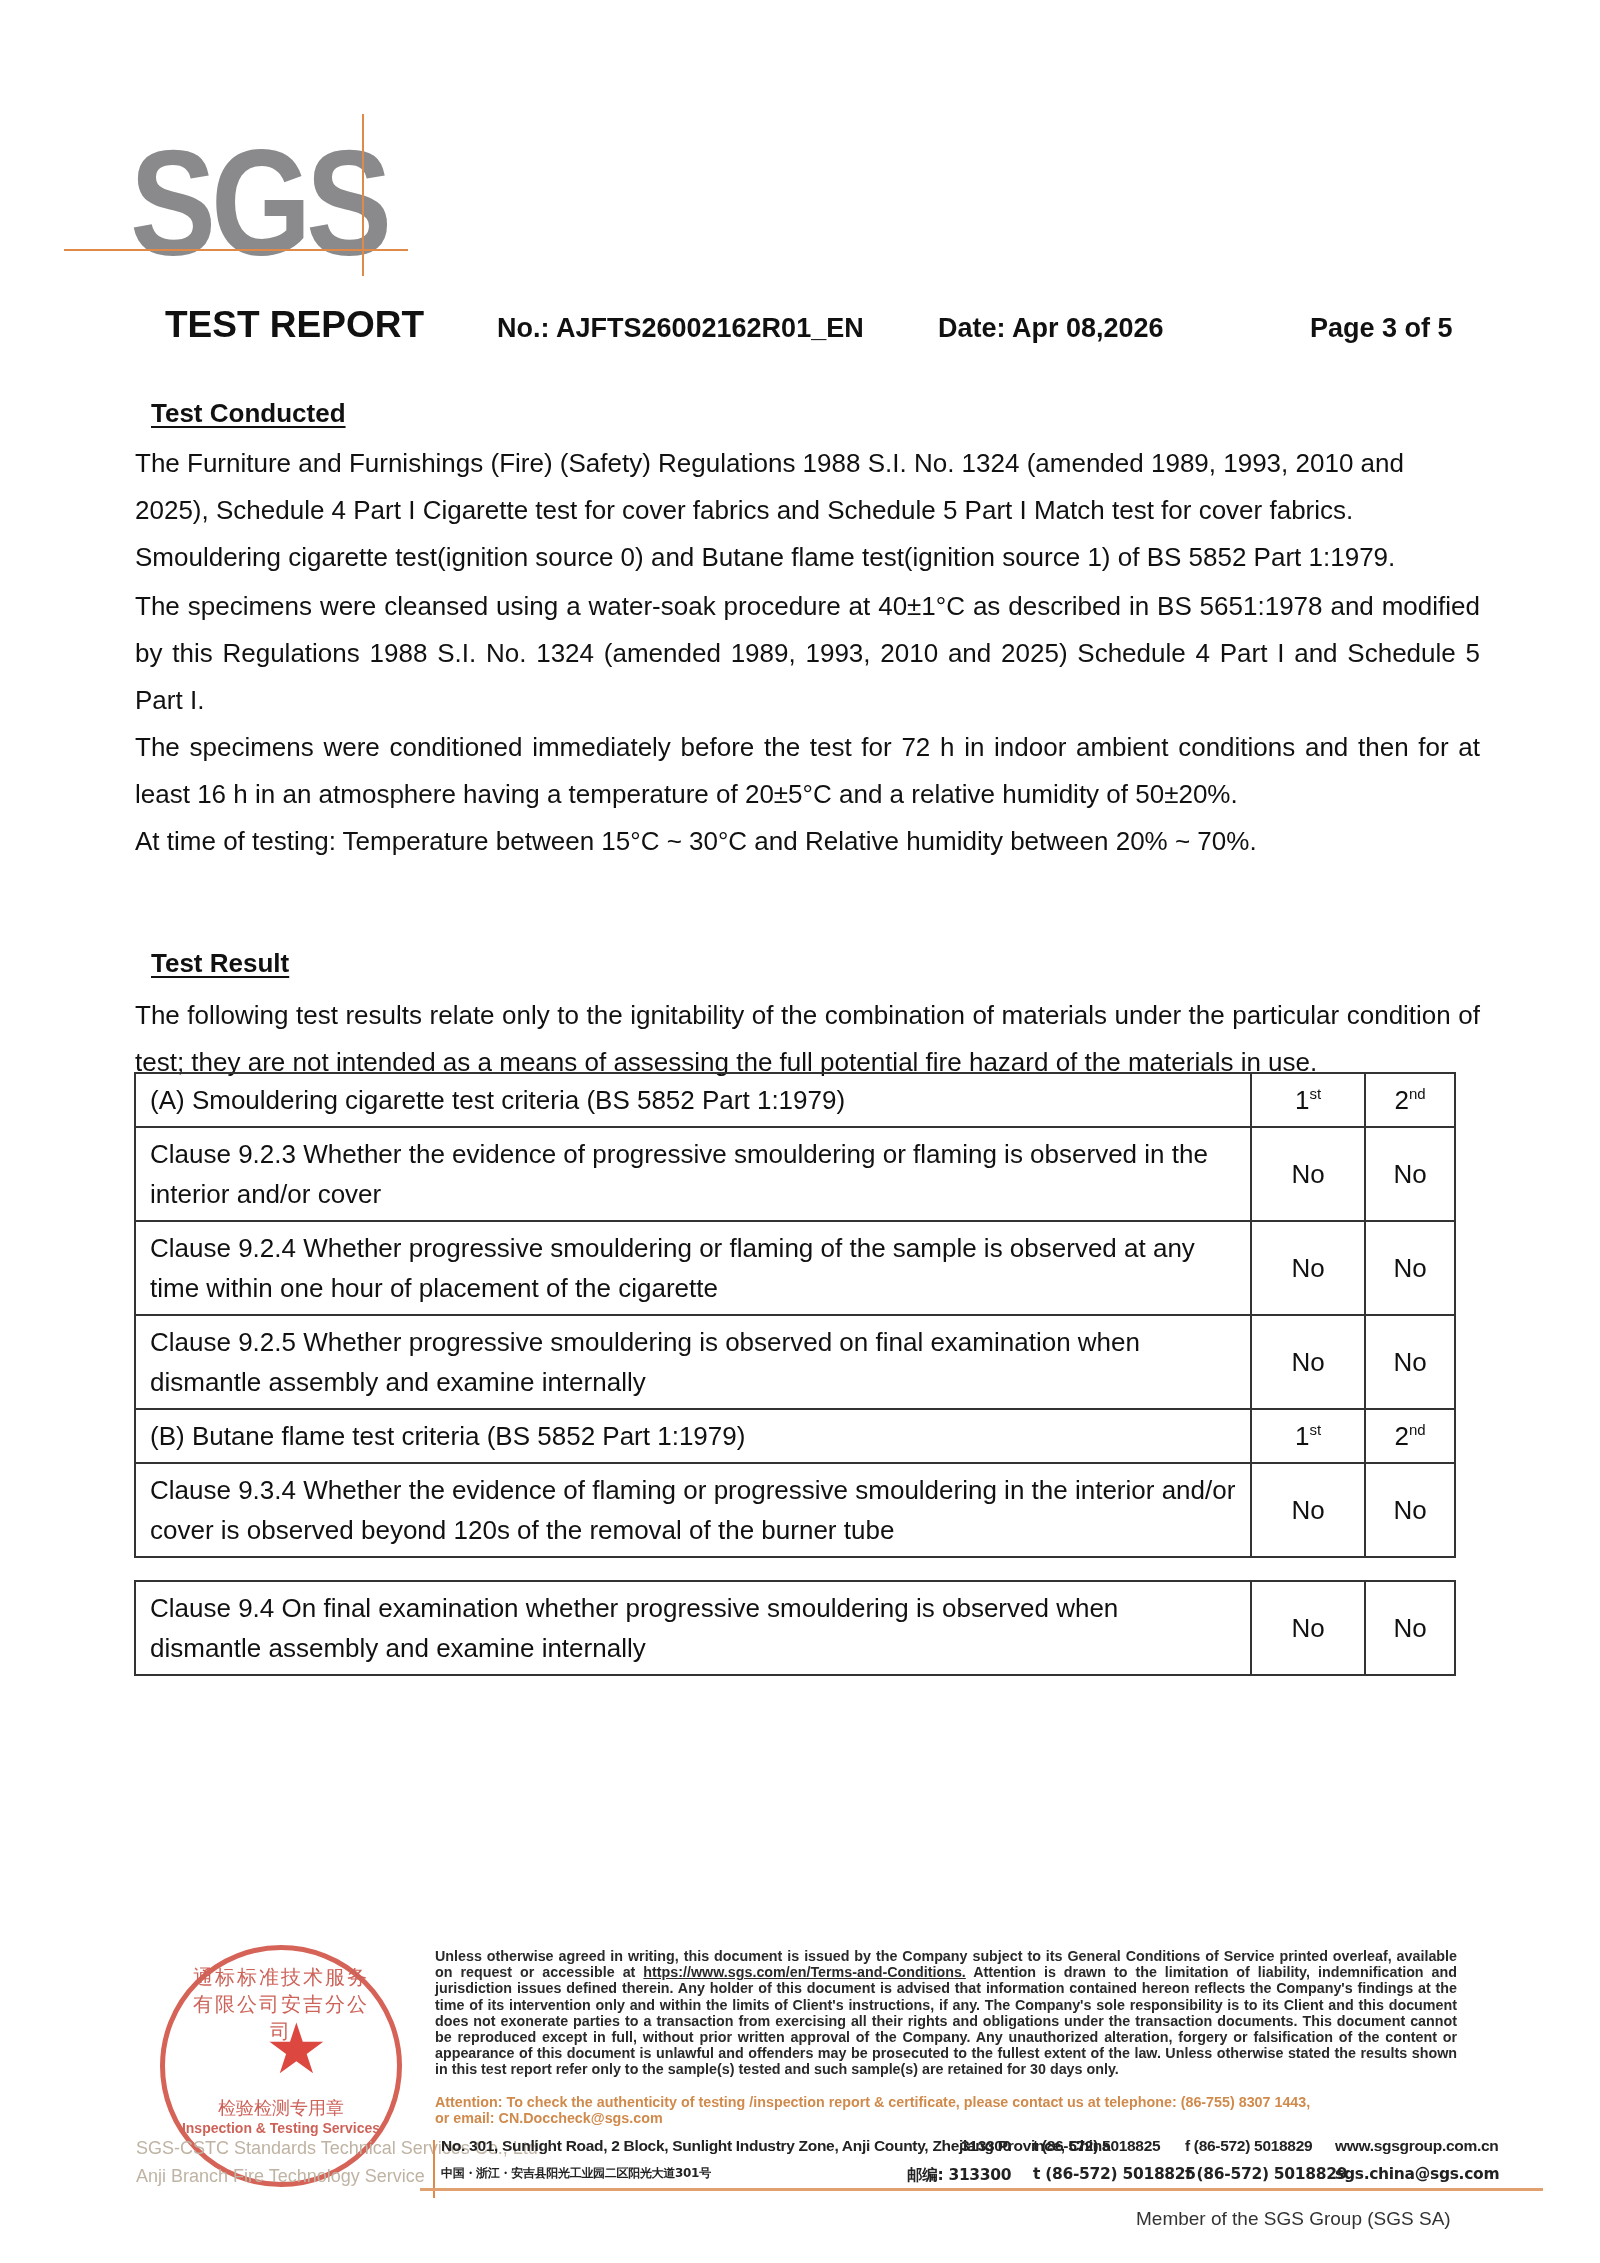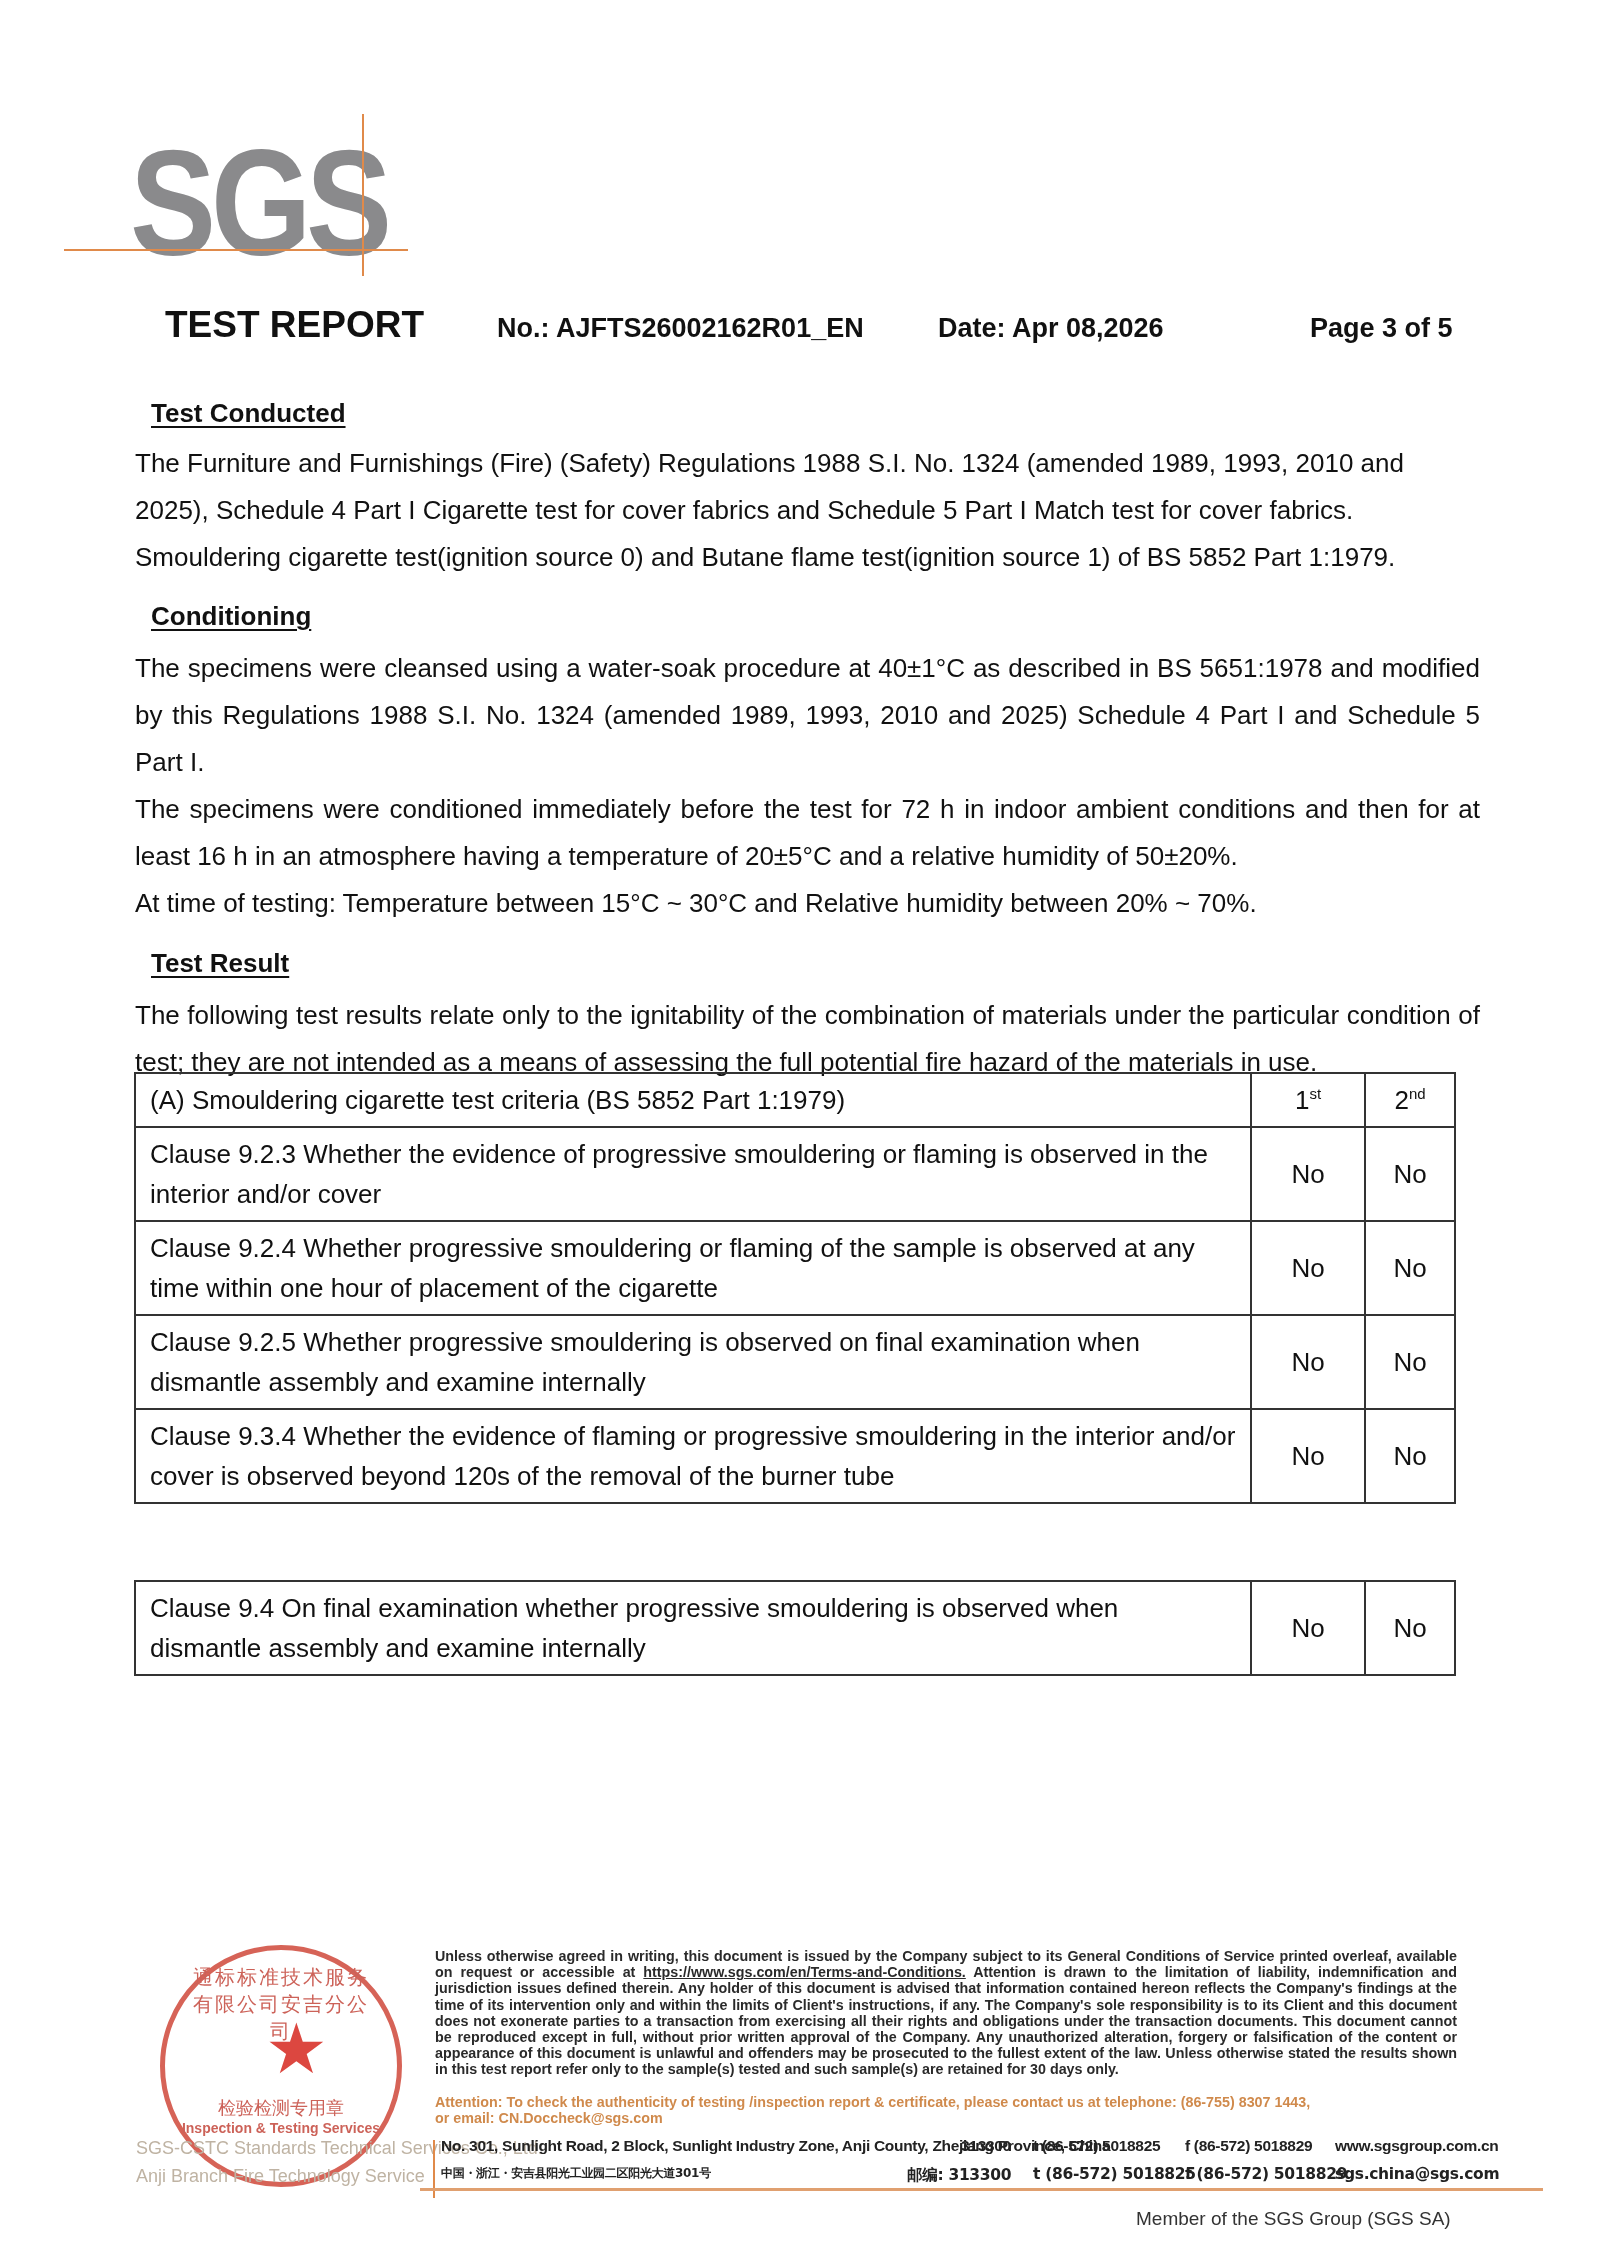--- a/index.html
+++ b/index.html
@@ -68,21 +68,20 @@
 <div class="abs hdr" id="report-date">Date: Apr 08,2026</div>
 <div class="abs hdr" id="report-page">Page 3 of 5</div>
 
 <div class="abs section" id="sec-conducted">
   <p class="sec-head">Test Conducted</p>
   <p class="para nojust">The Furniture and Furnishings (Fire) (Safety) Regulations 1988 S.I. No. 1324 (amended 1989, 1993, 2010 and 2025), Schedule 4 Part I Cigarette test for cover fabrics and Schedule 5 Part I Match test for cover fabrics.</p>
   <p class="para nojust">Smouldering cigarette test(ignition source 0) and Butane flame test(ignition source 1) of BS 5852 Part 1:1979.</p>
 </div>
 
 <div class="abs section" id="sec-conditioning">
-  <p class="sec-head">Conditioning</p>
   <p class="para">The specimens were cleansed using a water-soak procedure at 40±1°C as described in BS 5651:1978 and modified by this Regulations 1988 S.I. No. 1324 (amended 1989, 1993, 2010 and 2025) Schedule 4 Part I and Schedule 5 Part I.</p>
   <p class="para">The specimens were conditioned immediately before the test for 72 h in indoor ambient conditions and then for at least 16 h in an atmosphere having a temperature of 20±5°C and a relative humidity of 50±20%.</p>
   <p class="para nojust">At time of testing: Temperature between 15°C ~ 30°C and Relative humidity between 20% ~ 70%.</p>
 </div>
 
 <div class="abs section" id="sec-result">
   <p class="sec-head">Test Result</p>
   <p class="para">The following test results relate only to the ignitability of the combination of materials under the particular condition of test; they are not intended as a means of assessing the full potential fire hazard of the materials in use.</p>
 </div>
 
@@ -100,20 +99,25 @@
   </tr>
   <tr class="row">
     <td>Clause 9.2.4 Whether progressive smouldering or flaming of the sample is observed at any time within one hour of placement of the cigarette</td>
     <td class="c c1">No</td>
     <td class="c">No</td>
   </tr>
   <tr class="row">
     <td>Clause 9.2.5 Whether progressive smouldering is observed on final examination when dismantle assembly and examine internally</td>
     <td class="c c1">No</td>
     <td class="c">No</td>
+  </tr>
+  <tr class="cat">
+    <td>(B) Butane flame test criteria (BS 5852 Part 1:1979)</td>
+    <td class="c c1"><span>1</span><sup>st</sup></td>
+    <td class="c"><span>2</span><sup>nd</sup></td>
   </tr>
   <tr class="row">
     <td>Clause 9.3.4 Whether the evidence of flaming or progressive smouldering in the  interior and/or cover is observed beyond 120s of the removal of the burner tube</td>
     <td class="c c1">No</td>
     <td class="c">No</td>
   </tr>
 </tbody>
   </table>
 
 <table class="res" id="table-final">

